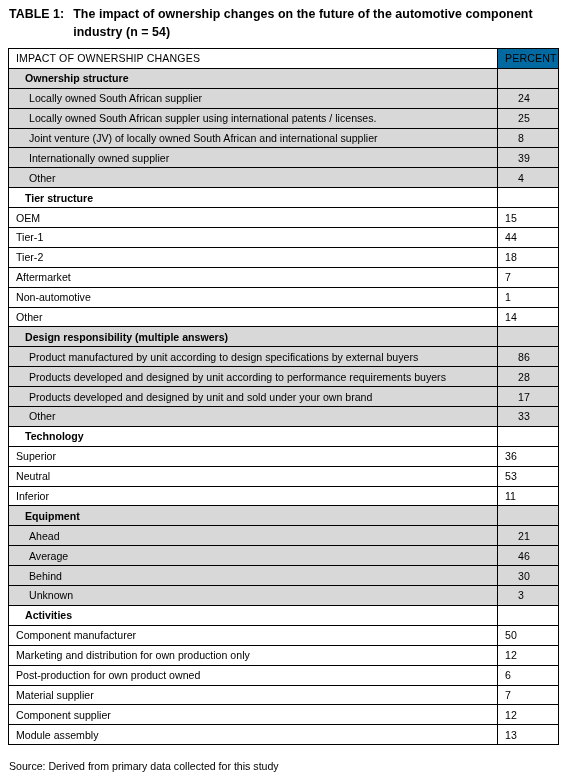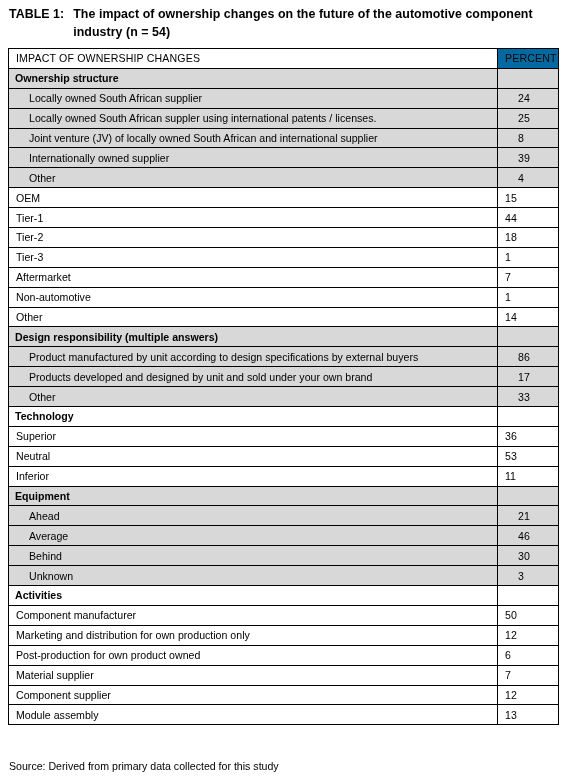--- a/index.html
+++ b/index.html
@@ -87,21 +87,21 @@
     letter-spacing: 0.15px;
     background: #0369a1;
   }
   td.pct {
     text-align: center;
     padding-left: 0;
     font-size: 10.6px;
   }
   tr.group-row td.label {
     font-weight: bold;
-    padding-left: 6px;
+    padding-left: 16px;
   }
   tr.shade td { background: #d8d8d8; padding-left: 20px; }
   tr.plain td { background: #ffffff; }
 
   
   .source-note {
     position: absolute;
     left: 9px;
     top: 760px;
     font-size: 10.6px;
@@ -149,55 +149,59 @@
             <td class="pct">8</td>
           </tr>
           <tr class="item-row shade">
             <td class="label">Internationally owned supplier</td>
             <td class="pct">39</td>
           </tr>
           <tr class="item-row shade">
             <td class="label">Other</td>
             <td class="pct">4</td>
           </tr>
+          <tr class="group-row plain">
+            <td class="label">Tier structure</td>
+            <td class="pct"></td>
+          </tr>
           <tr class="item-row plain">
             <td class="label">OEM</td>
             <td class="pct">15</td>
           </tr>
           <tr class="item-row plain">
             <td class="label">Tier-1</td>
             <td class="pct">44</td>
           </tr>
           <tr class="item-row plain">
             <td class="label">Tier-2</td>
             <td class="pct">18</td>
           </tr>
           <tr class="item-row plain">
-            <td class="label">Tier-3</td>
-            <td class="pct">1</td>
-          </tr>
-          <tr class="item-row plain">
             <td class="label">Aftermarket</td>
             <td class="pct">7</td>
           </tr>
           <tr class="item-row plain">
             <td class="label">Non-automotive</td>
             <td class="pct">1</td>
           </tr>
           <tr class="item-row plain">
             <td class="label">Other</td>
             <td class="pct">14</td>
           </tr>
           <tr class="group-row shade">
             <td class="label">Design responsibility (multiple answers)</td>
             <td class="pct"></td>
           </tr>
           <tr class="item-row shade">
             <td class="label">Product manufactured by unit according to design specifications by external buyers</td>
             <td class="pct">86</td>
+          </tr>
+          <tr class="item-row shade">
+            <td class="label">Products developed and designed by unit according to performance requirements buyers</td>
+            <td class="pct">28</td>
           </tr>
           <tr class="item-row shade">
             <td class="label">Products developed and designed by unit and sold under your own brand</td>
             <td class="pct">17</td>
           </tr>
           <tr class="item-row shade">
             <td class="label">Other</td>
             <td class="pct">33</td>
           </tr>
           <tr class="group-row plain">

